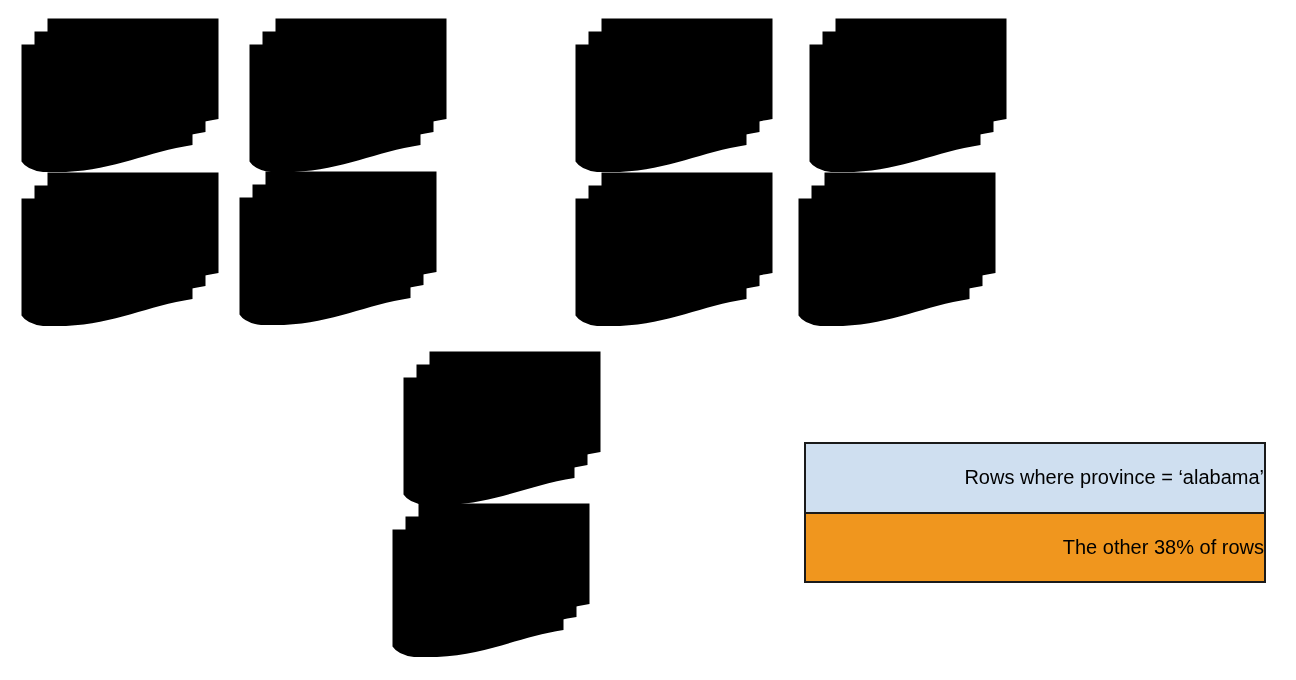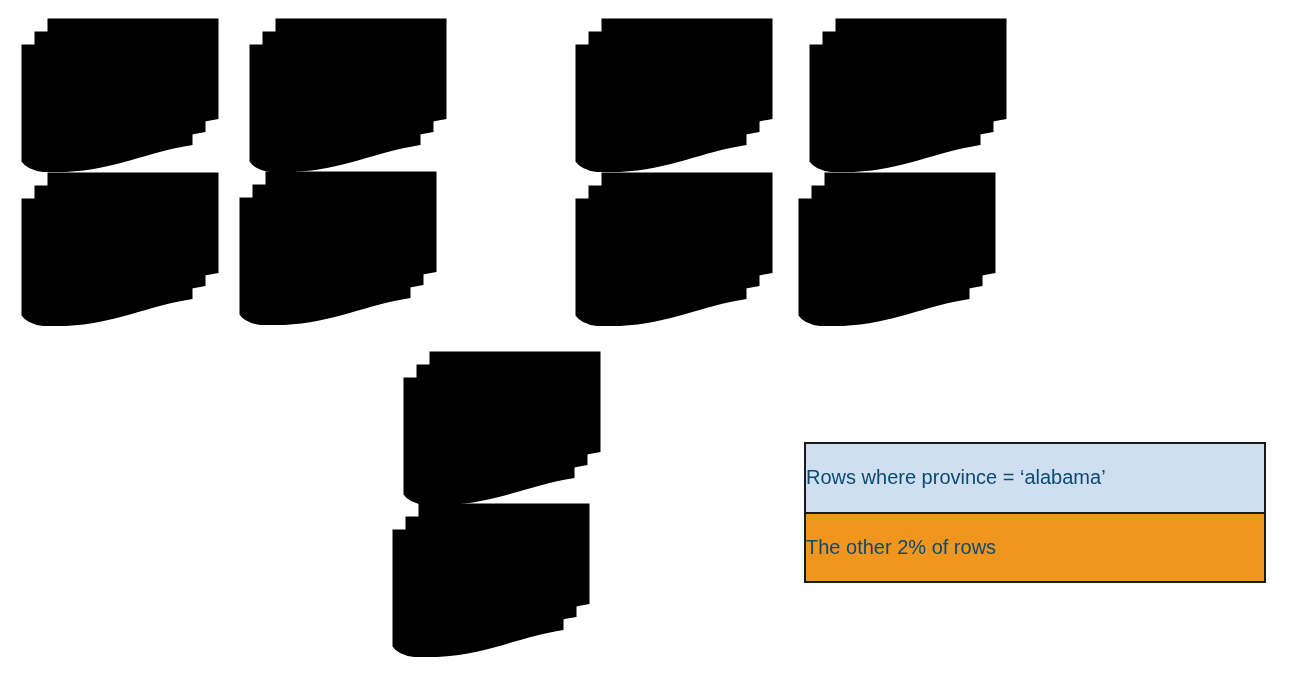--- a/index.html
+++ b/index.html
@@ -51,23 +51,23 @@
     height: 141px;
     border: 2px solid #1a1a1a;
     box-sizing: border-box;
     display: flex;
     flex-direction: column;
   }
   .legend-row {
     flex: 1;
     display: flex;
     align-items: center;
-    justify-content: flex-start;
+    justify-content: flex-end;
     font-size: 20px;
-    color: #0c4a6e;
+    color: #000000;
     background: #cfdff0;
   }
   .legend-row.highlight {
     background: #f0961e;
     border-top: 2px solid #1a1a1a;
   }
   .svg-defs { position: absolute; width: 0; height: 0; overflow: hidden; }
 </style>
 </head>
 <body>
@@ -210,17 +210,17 @@
         <use href="#docshape"></use>
       </svg>
     <div class="doc-label">ap-east-2</div>
   </div>
 
   <div class="legend">
     <div class="legend-row">
       <span>Rows where province = ‘alabama’</span>
     </div>
     <div class="legend-row highlight">
-      <span>The other 2% of rows</span>
+      <span>The other 38% of rows</span>
     </div>
   </div>
 
 </div>
 
 </body></html>

